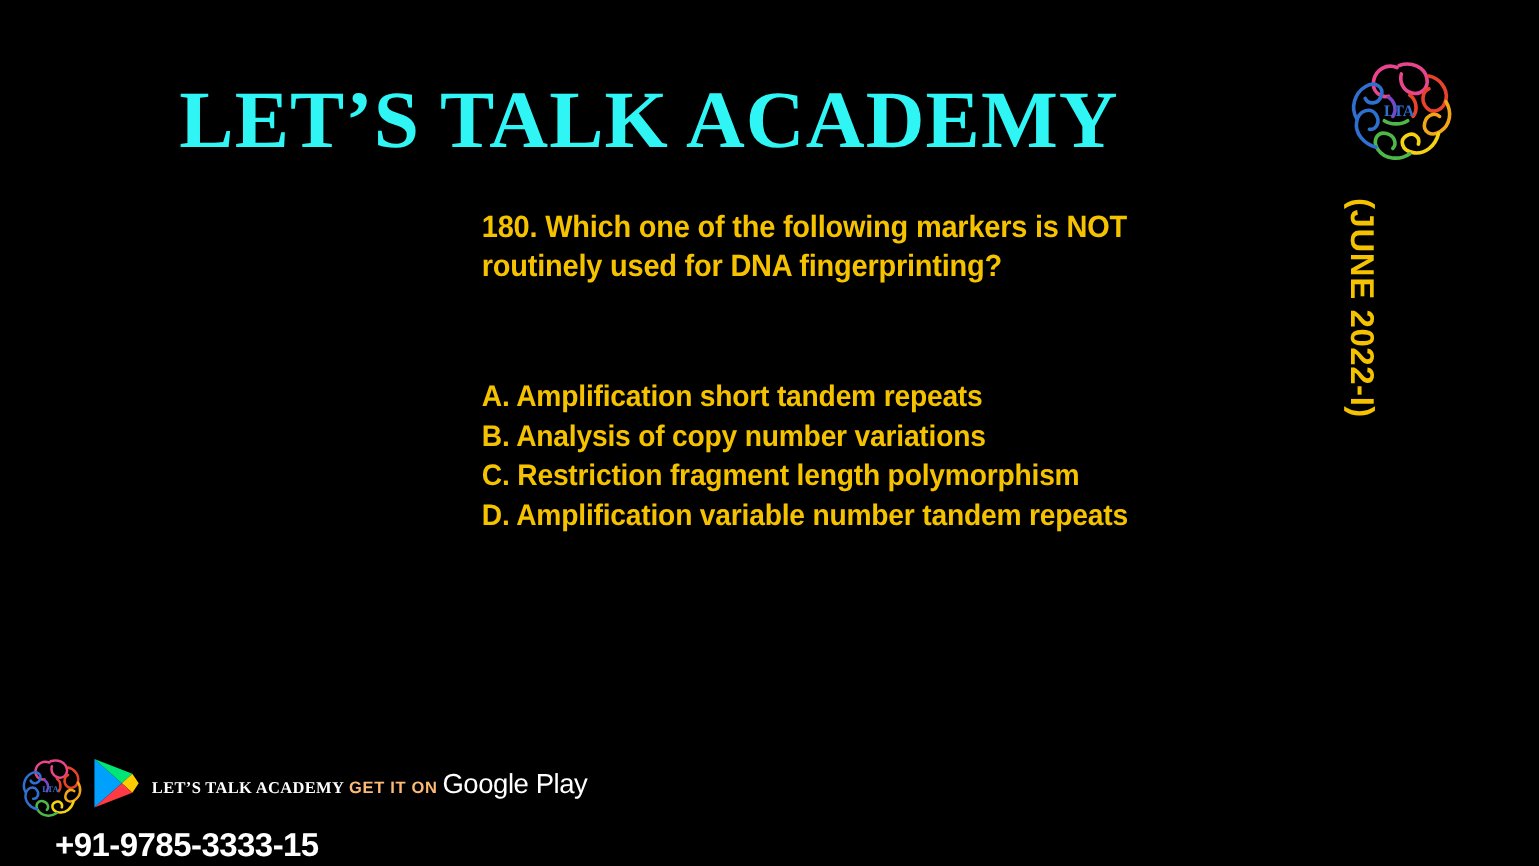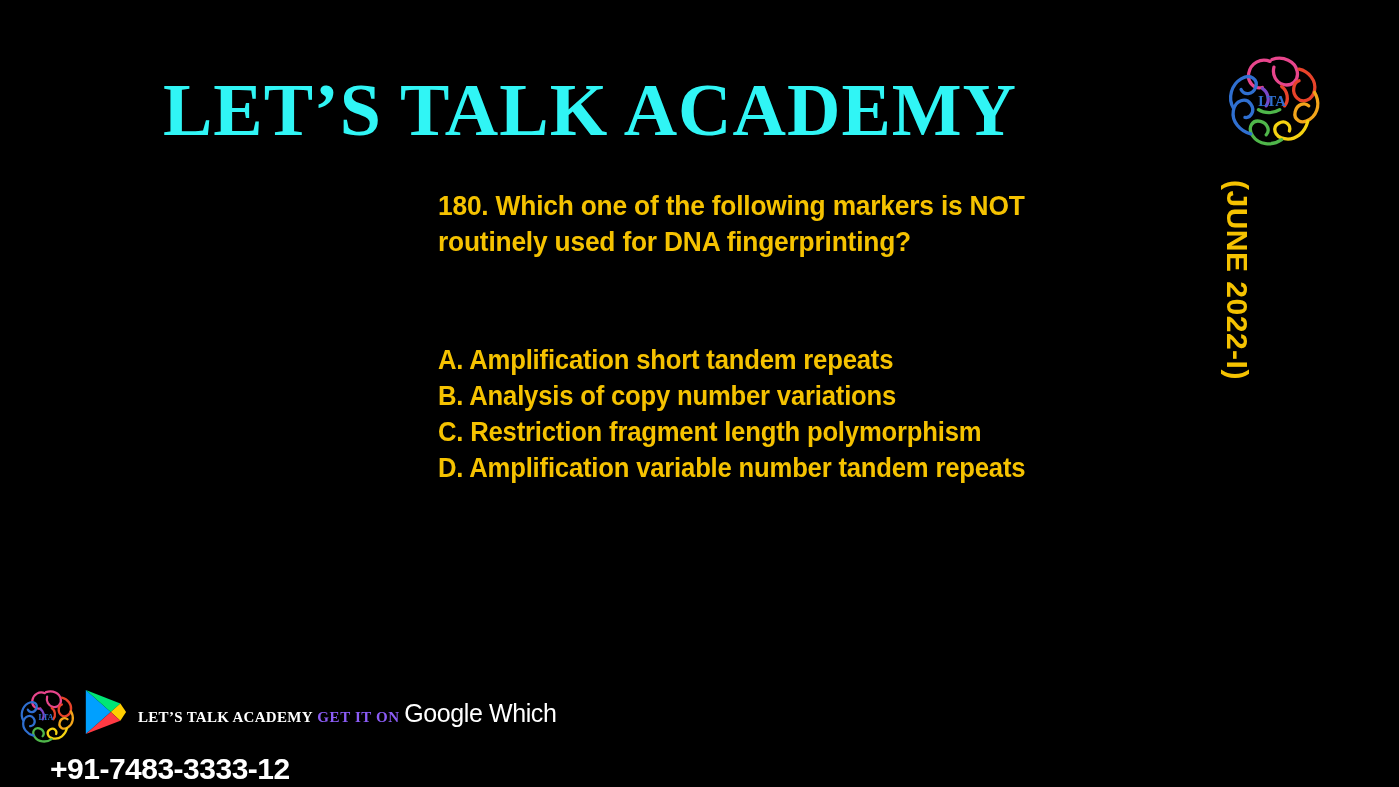--- a/index.html
+++ b/index.html
@@ -122,22 +122,22 @@
   #badge-brand {
     color: #ffffff;
     font-family: "Liberation Serif", serif;
     font-weight: bold;
     font-size: 15px;
     line-height: 17px;
     letter-spacing: 0.3px;
     white-space: nowrap;
   }
   #badge-getiton {
-    color: #8b5cf6;
-    font-family: Liberation Serif, serif;
+    color: #fdba74;
+    font-family: Liberation Sans, sans-serif;
     font-weight: bold;
     font-size: 15px;
     line-height: 18px;
     letter-spacing: 0.6px;
     white-space: nowrap;
     text-align: right;
   }
   #badge-googleplay {
     color: #ffffff;
     font-family: "Liberation Sans", sans-serif;
@@ -219,17 +219,17 @@
 <div id="play-badge">
   <svg id="play-icon" viewBox="0 0 48 52">
     <polygon points="4,2 30,25 4,48" fill="#00A0FF"></polygon>
     <polygon points="4,2 30,25 40,16" fill="#00E676"></polygon>
     <polygon points="30,25 40,16 46,25 40,34" fill="#FFCE00"></polygon>
     <polygon points="4,48 30,25 40,34" fill="#FF3A44"></polygon>
   </svg>
   <span id="play-text">
     <span id="badge-brand">LET’S TALK ACADEMY</span>
     <span id="badge-getiton">GET IT ON</span>
-    <span id="badge-googleplay">Google Which</span>
+    <span id="badge-googleplay">Google Play</span>
   </span>
 </div>
 
-<div id="phone-number">+91-7483-3333-12</div>
+<div id="phone-number">+91-9785-3333-15</div>
 
 </body></html>

